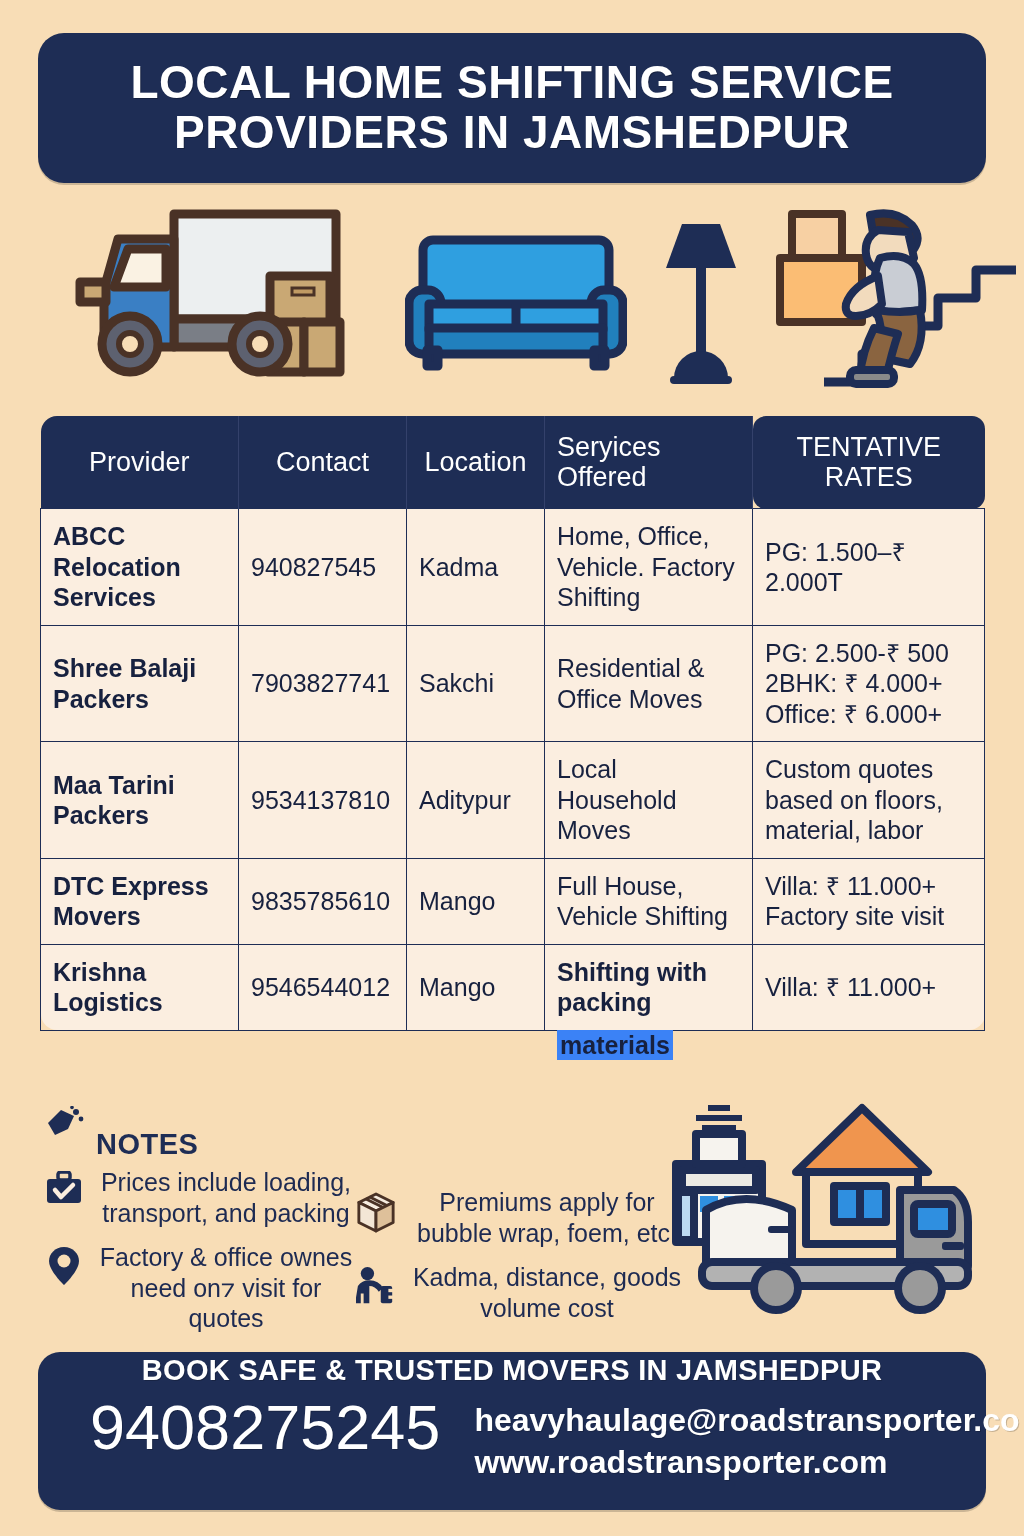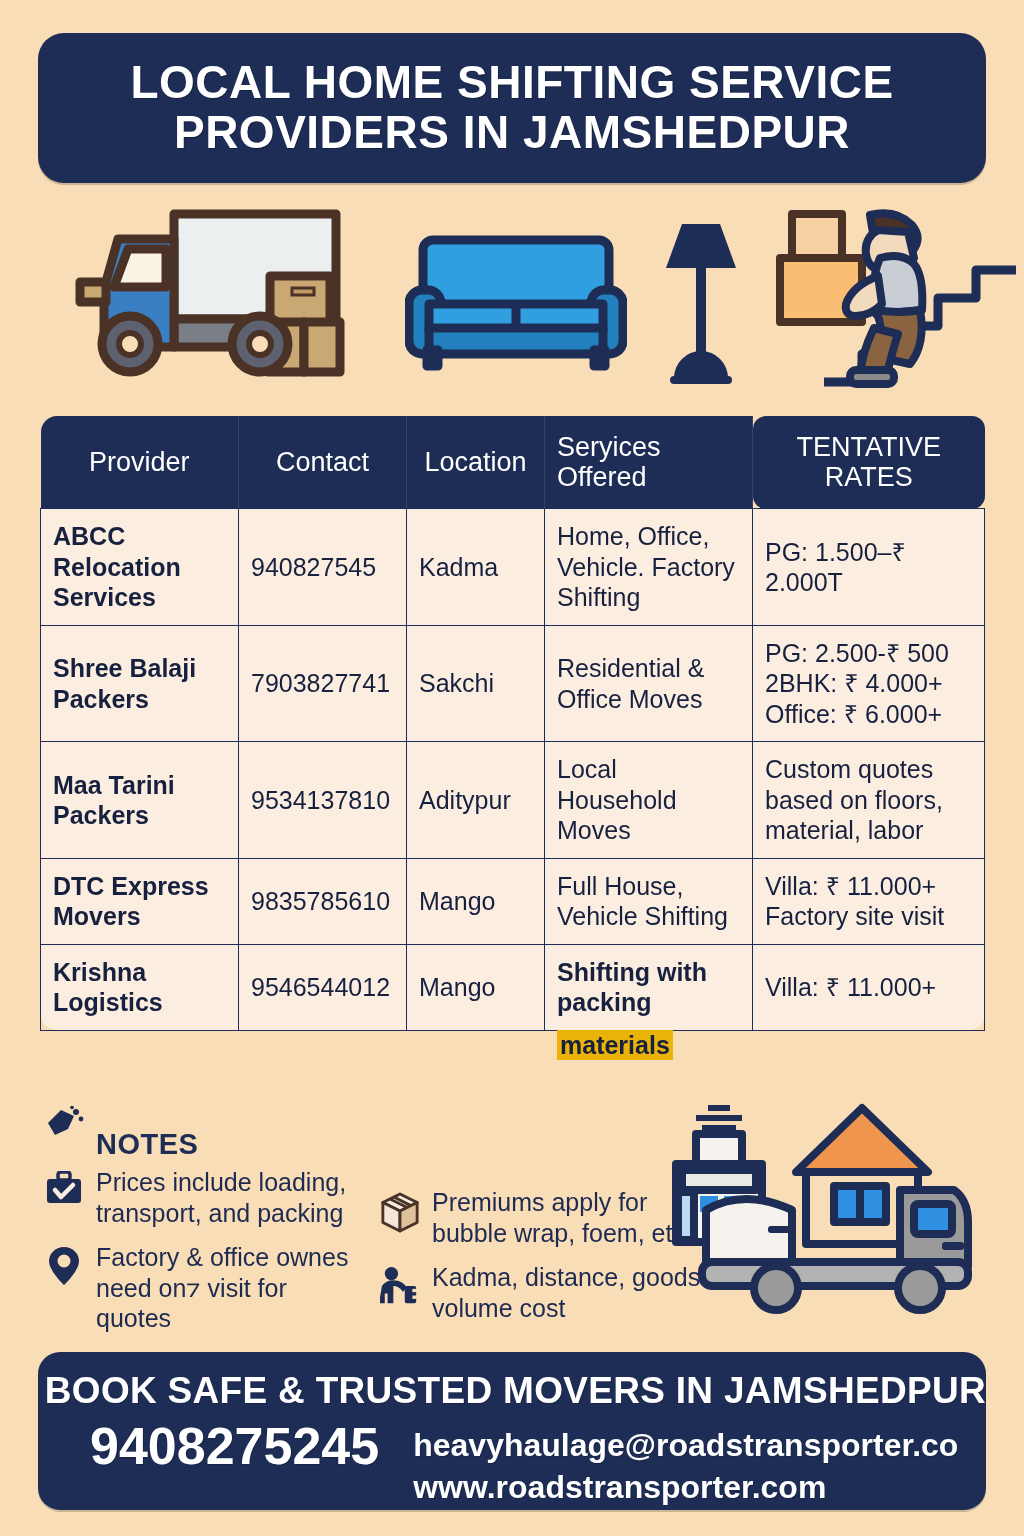--- a/index.html
+++ b/index.html
@@ -73,53 +73,53 @@
   td.c-contact,td.c-location{text-align:left;}
   .col-provider{width:198px;}
   .col-contact{width:168px;}
   .col-location{width:138px;}
   .col-services{width:208px;}
   .col-rates{width:232px;}
   .cell-overflow{position:relative;font-weight:bold;}
   .cell-overflow .overflow-line{
     position:absolute;left:12px;top:100%;
     white-space:nowrap;font-size:25px;color:#17213f;
-    background:#eab308;padding:0 3px;
+    background:#3b82f6;padding:0 3px;
   }
 
   
   .notes{position:absolute;left:44px;top:1088px;width:700px;}
   .notes-head{display:flex;align-items:center;gap:12px;margin-bottom:6px;}
   .notes-head .label{font-size:29px;font-weight:bold;letter-spacing:.5px;color:#1e2d55;margin-top:40px;}
-  .notes-cols{display:flex;gap:24px;}
+  .notes-cols{display:flex;text-align:center;}
   .notes-col{display:flex;flex-direction:column;}
   .notes-col.left{width:312px;}
   .notes-col.right{width:330px;padding-top:20px;}
   .note-item{display:flex;gap:12px;align-items:flex-start;margin-bottom:14px;}
   .note-item .ico{flex:0 0 auto;width:40px;display:flex;justify-content:center;padding-top:4px;}
   .note-item .txt{font-size:25px;line-height:1.22;color:#1d2a52;}
 
   .bottom-illu{position:absolute;left:666px;top:1092px;}
 
   
   .footer{
     position:absolute;left:38px;top:1352px;width:948px;height:158px;
     background:#1e2d55;border-radius:22px;
     box-shadow:0 2px 0 rgba(0,0,0,.18);
   }
   .footer-head{
-    color:#fff;font-weight:bold;font-size:37px;text-align:right;
-    padding-top:18px;letter-spacing:.3px;
+    color:#fff;font-weight:bold;font-size:29px;text-align:center;
+    padding-top:2px;letter-spacing:.3px;
     text-shadow:1px 1px 0 rgba(0,0,0,.2);
   }
   .footer-body{
     display:flex;align-items:flex-start;padding:6px 40px 0 52px;gap:34px;
   }
   .footer-phone{
-    color:#fff;font-weight:bold;font-size:52px;line-height:1.1;
+    color:#fff;font-weight:normal;font-size:63px;line-height:1.1;
     text-shadow:1px 1px 0 rgba(0,0,0,.2);
   }
   .footer-contact{color:#fff;font-size:32px;line-height:1.32;font-weight:bold;
     text-shadow:1px 1px 0 rgba(0,0,0,.2);padding-top:6px;}
 </style>
 </head>
 <body>
 
 <div class="page">
 

